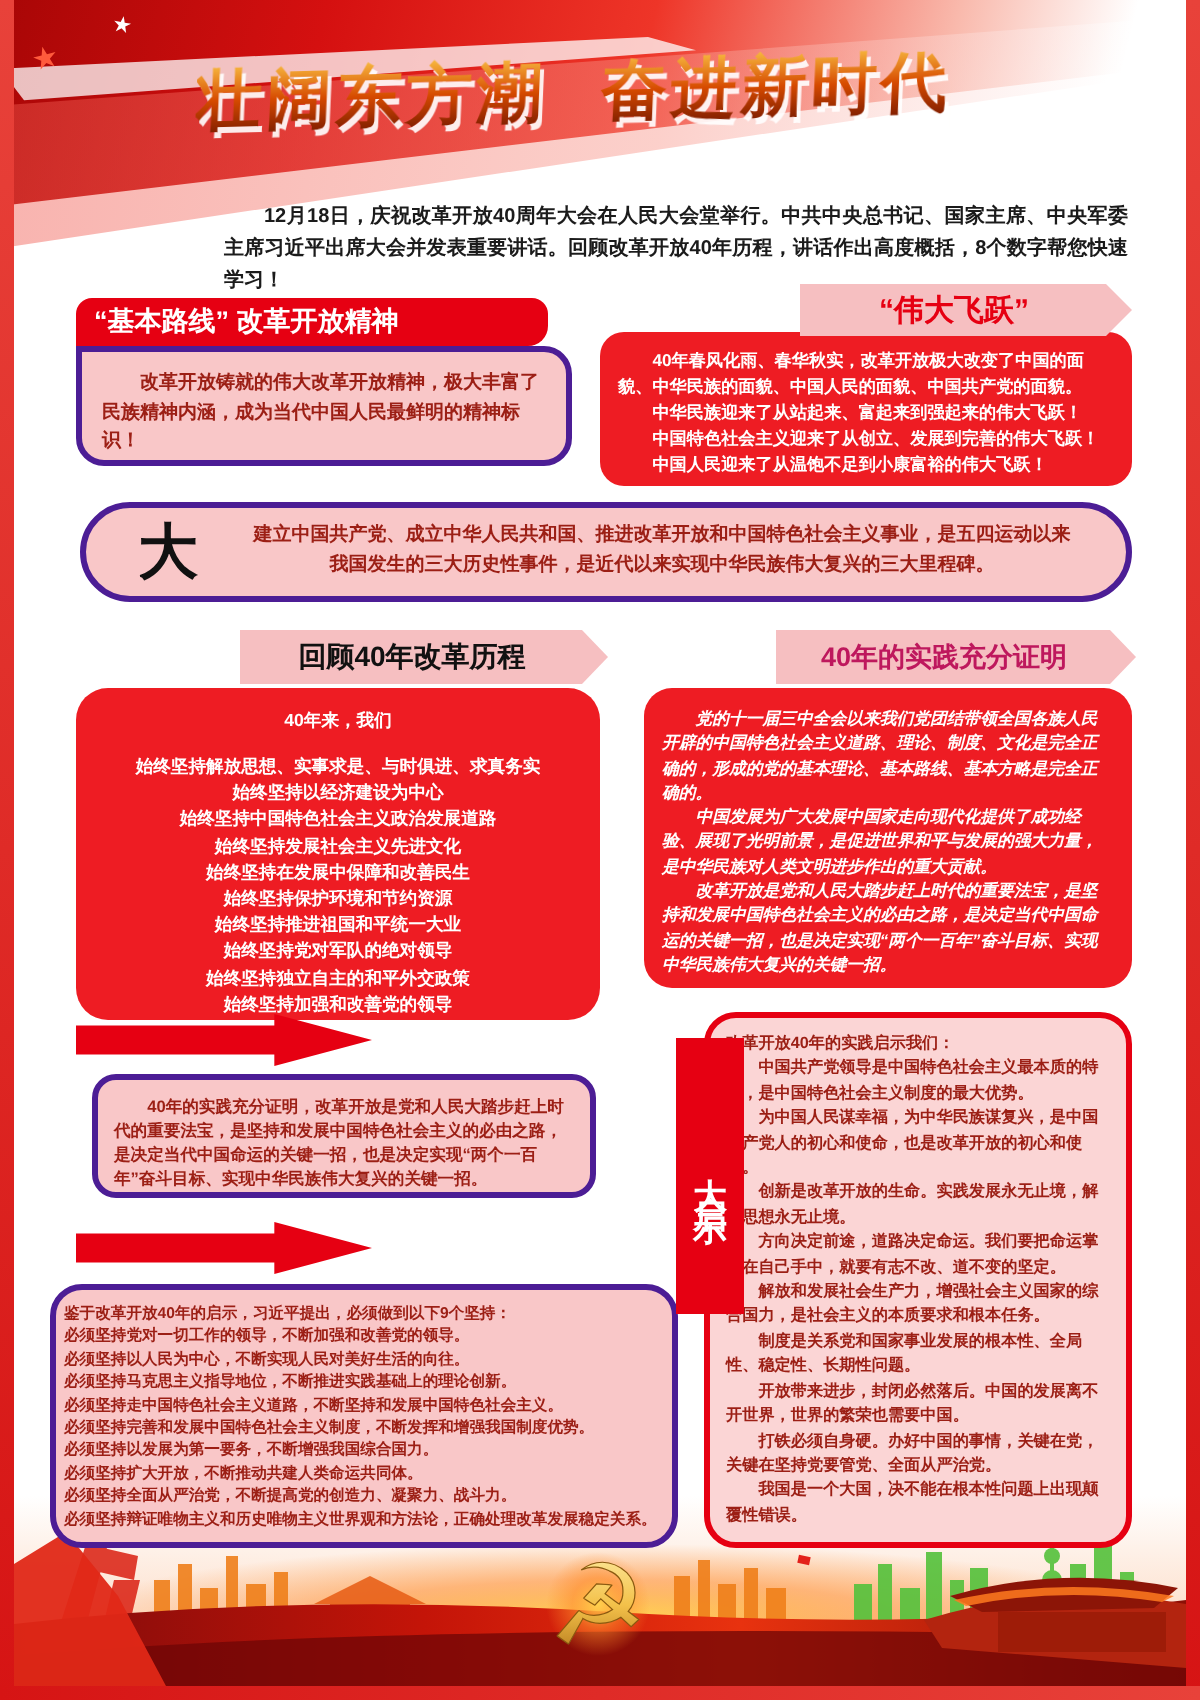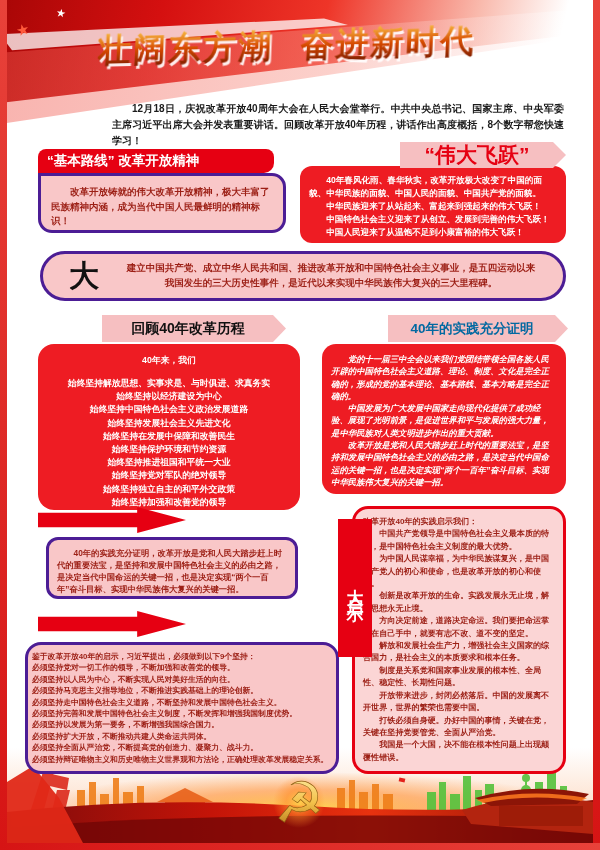--- a/index.html
+++ b/index.html
@@ -76,46 +76,46 @@
     position:absolute; left:38px; top:149px; width:236px; height:24px; z-index:3;
     background:#e60012; border-radius:8px 8px 10px 0;
     color:#fff; font-weight:bold; font-size:13.5px; line-height:24px; padding-left:9px;
     white-space:nowrap;
   }
   .spirit-body {
     position:absolute; left:38px; top:173px; width:248px; height:60px; z-index:2;
     border-radius:0 14px 14px 14px; font-size:9.5px; line-height:1.55;
     padding:9px 10px; text-indent:2em;
   }
-  .leap-header { left:400px; top:142px; width:166px; height:26px; color:#e60012; font-size:21px;text-align:center; }
+  .leap-header { left:400px; top:142px; width:166px; height:26px; color:#e60012; font-size:15px;text-align:center; }
   .leap-body {
     position:absolute; left:300px; top:166px; width:266px; height:77px; z-index:1;
     border-radius:12px; font-size:8.6px; line-height:1.5; padding:8px 9px;
   }
   .leap-body p { text-indent:2em; }
 
   
   .milestone {
     position:absolute; left:40px; top:251px; width:526px; height:50px; z-index:2;
     border-radius:26px; display:flex; align-items:center;
   }
   .milestone .big-char { font-size:30px; font-weight:bold; color:#111; margin-left:26px; flex:0 0 auto; }
   .milestone .mtext { width:412px; margin:0 auto; font-size:9.5px; line-height:1.55; text-align:center; }
 
   
-  .review-header   { left:102px; top:315px; width:184px; height:27px; color:#111; font-size:14px; }
+  .review-header   { left:120px; top:315px; width:184px; height:27px; color:#111; font-size:14px; }
   .review-body {
     position:absolute; left:38px; top:344px; width:262px; height:166px; z-index:1;
     border-radius:16px; font-size:8.8px; padding:11px 8px 6px;
     text-align:center;
   }
   .review-body .lead { margin-bottom:10px; }
   .review-body .item { line-height:13.2px; }
 
-  .practice-header { left:388px; top:315px; width:180px; height:27px; color:#0369a1; font-size:13.5px; }
+  .practice-header { left:388px; top:315px; width:180px; height:27px; color:#be185d; font-size:13.5px; }
   .practice-body {
     position:absolute; left:322px; top:344px; width:244px; height:150px; z-index:1;
     border-radius:14px; font-size:8.4px; line-height:12.3px; padding:9px 9px;font-style:italic;
   }
   .practice-body p { text-indent:2em; }
 
   
   .deco-arrow-1 { left:38px; top:507px; width:148px; height:26px; }
   .treasure-box {
     position:absolute; left:46px; top:537px; width:252px; height:62px; z-index:2;

